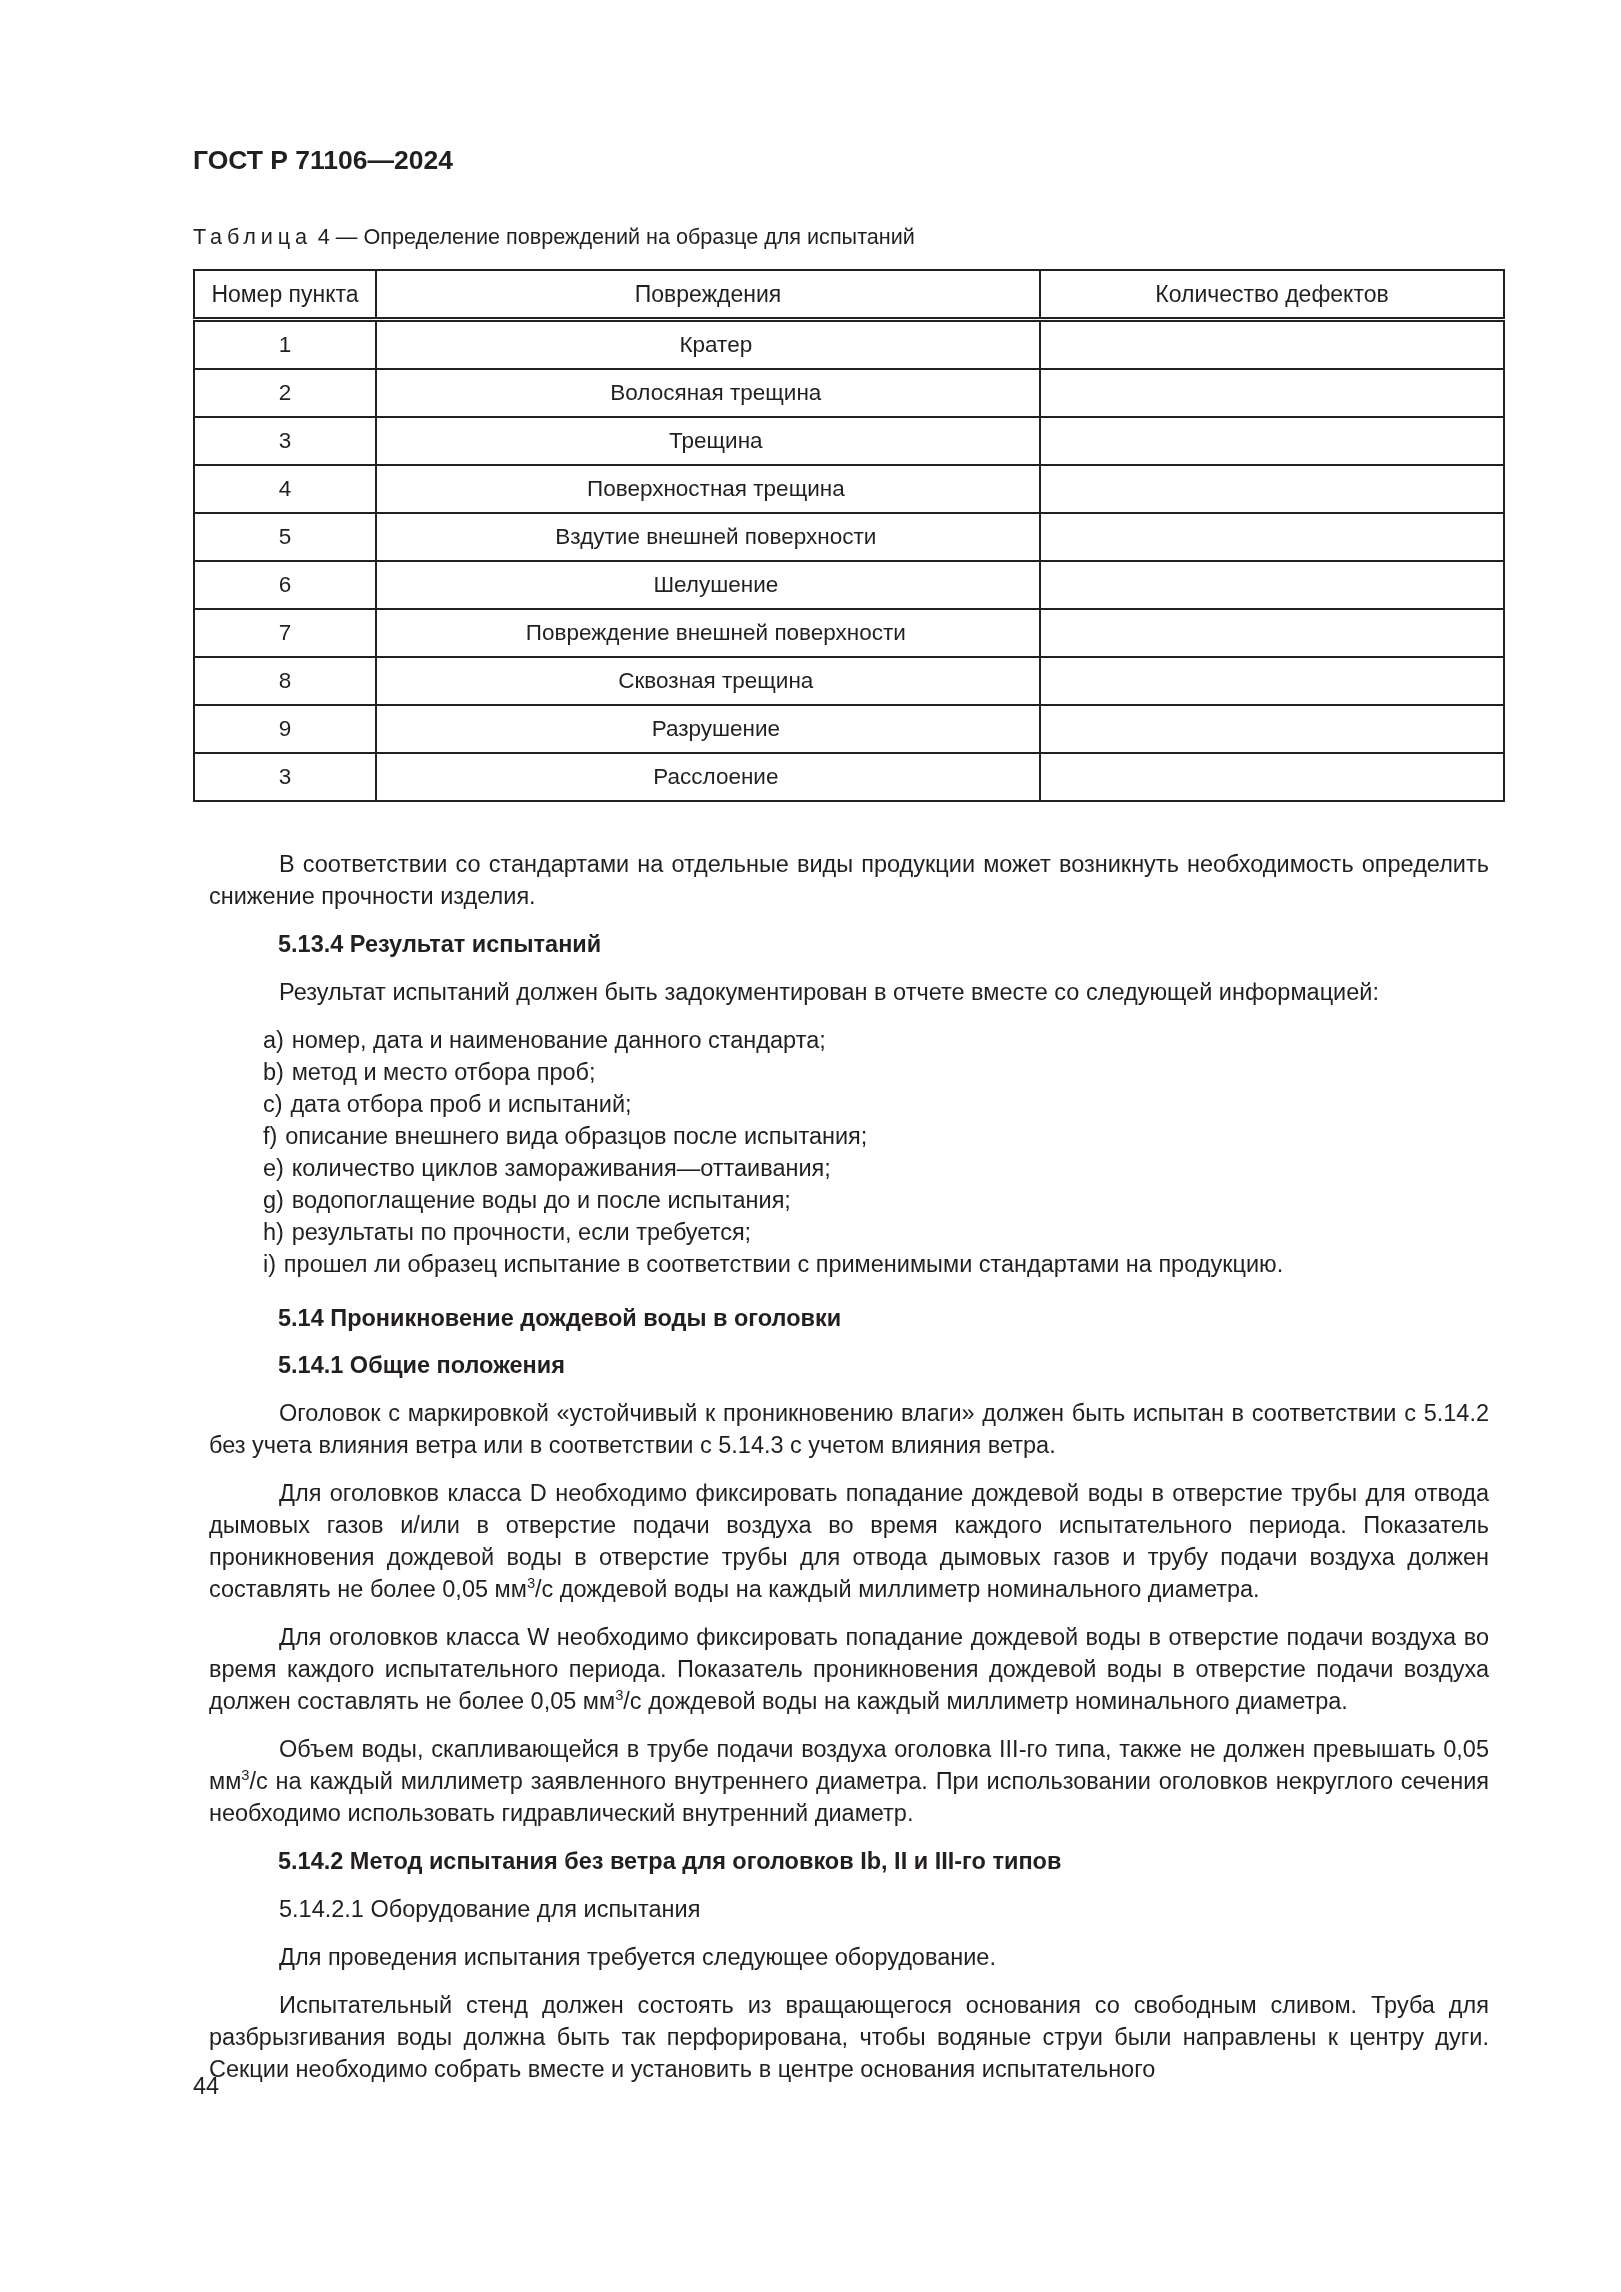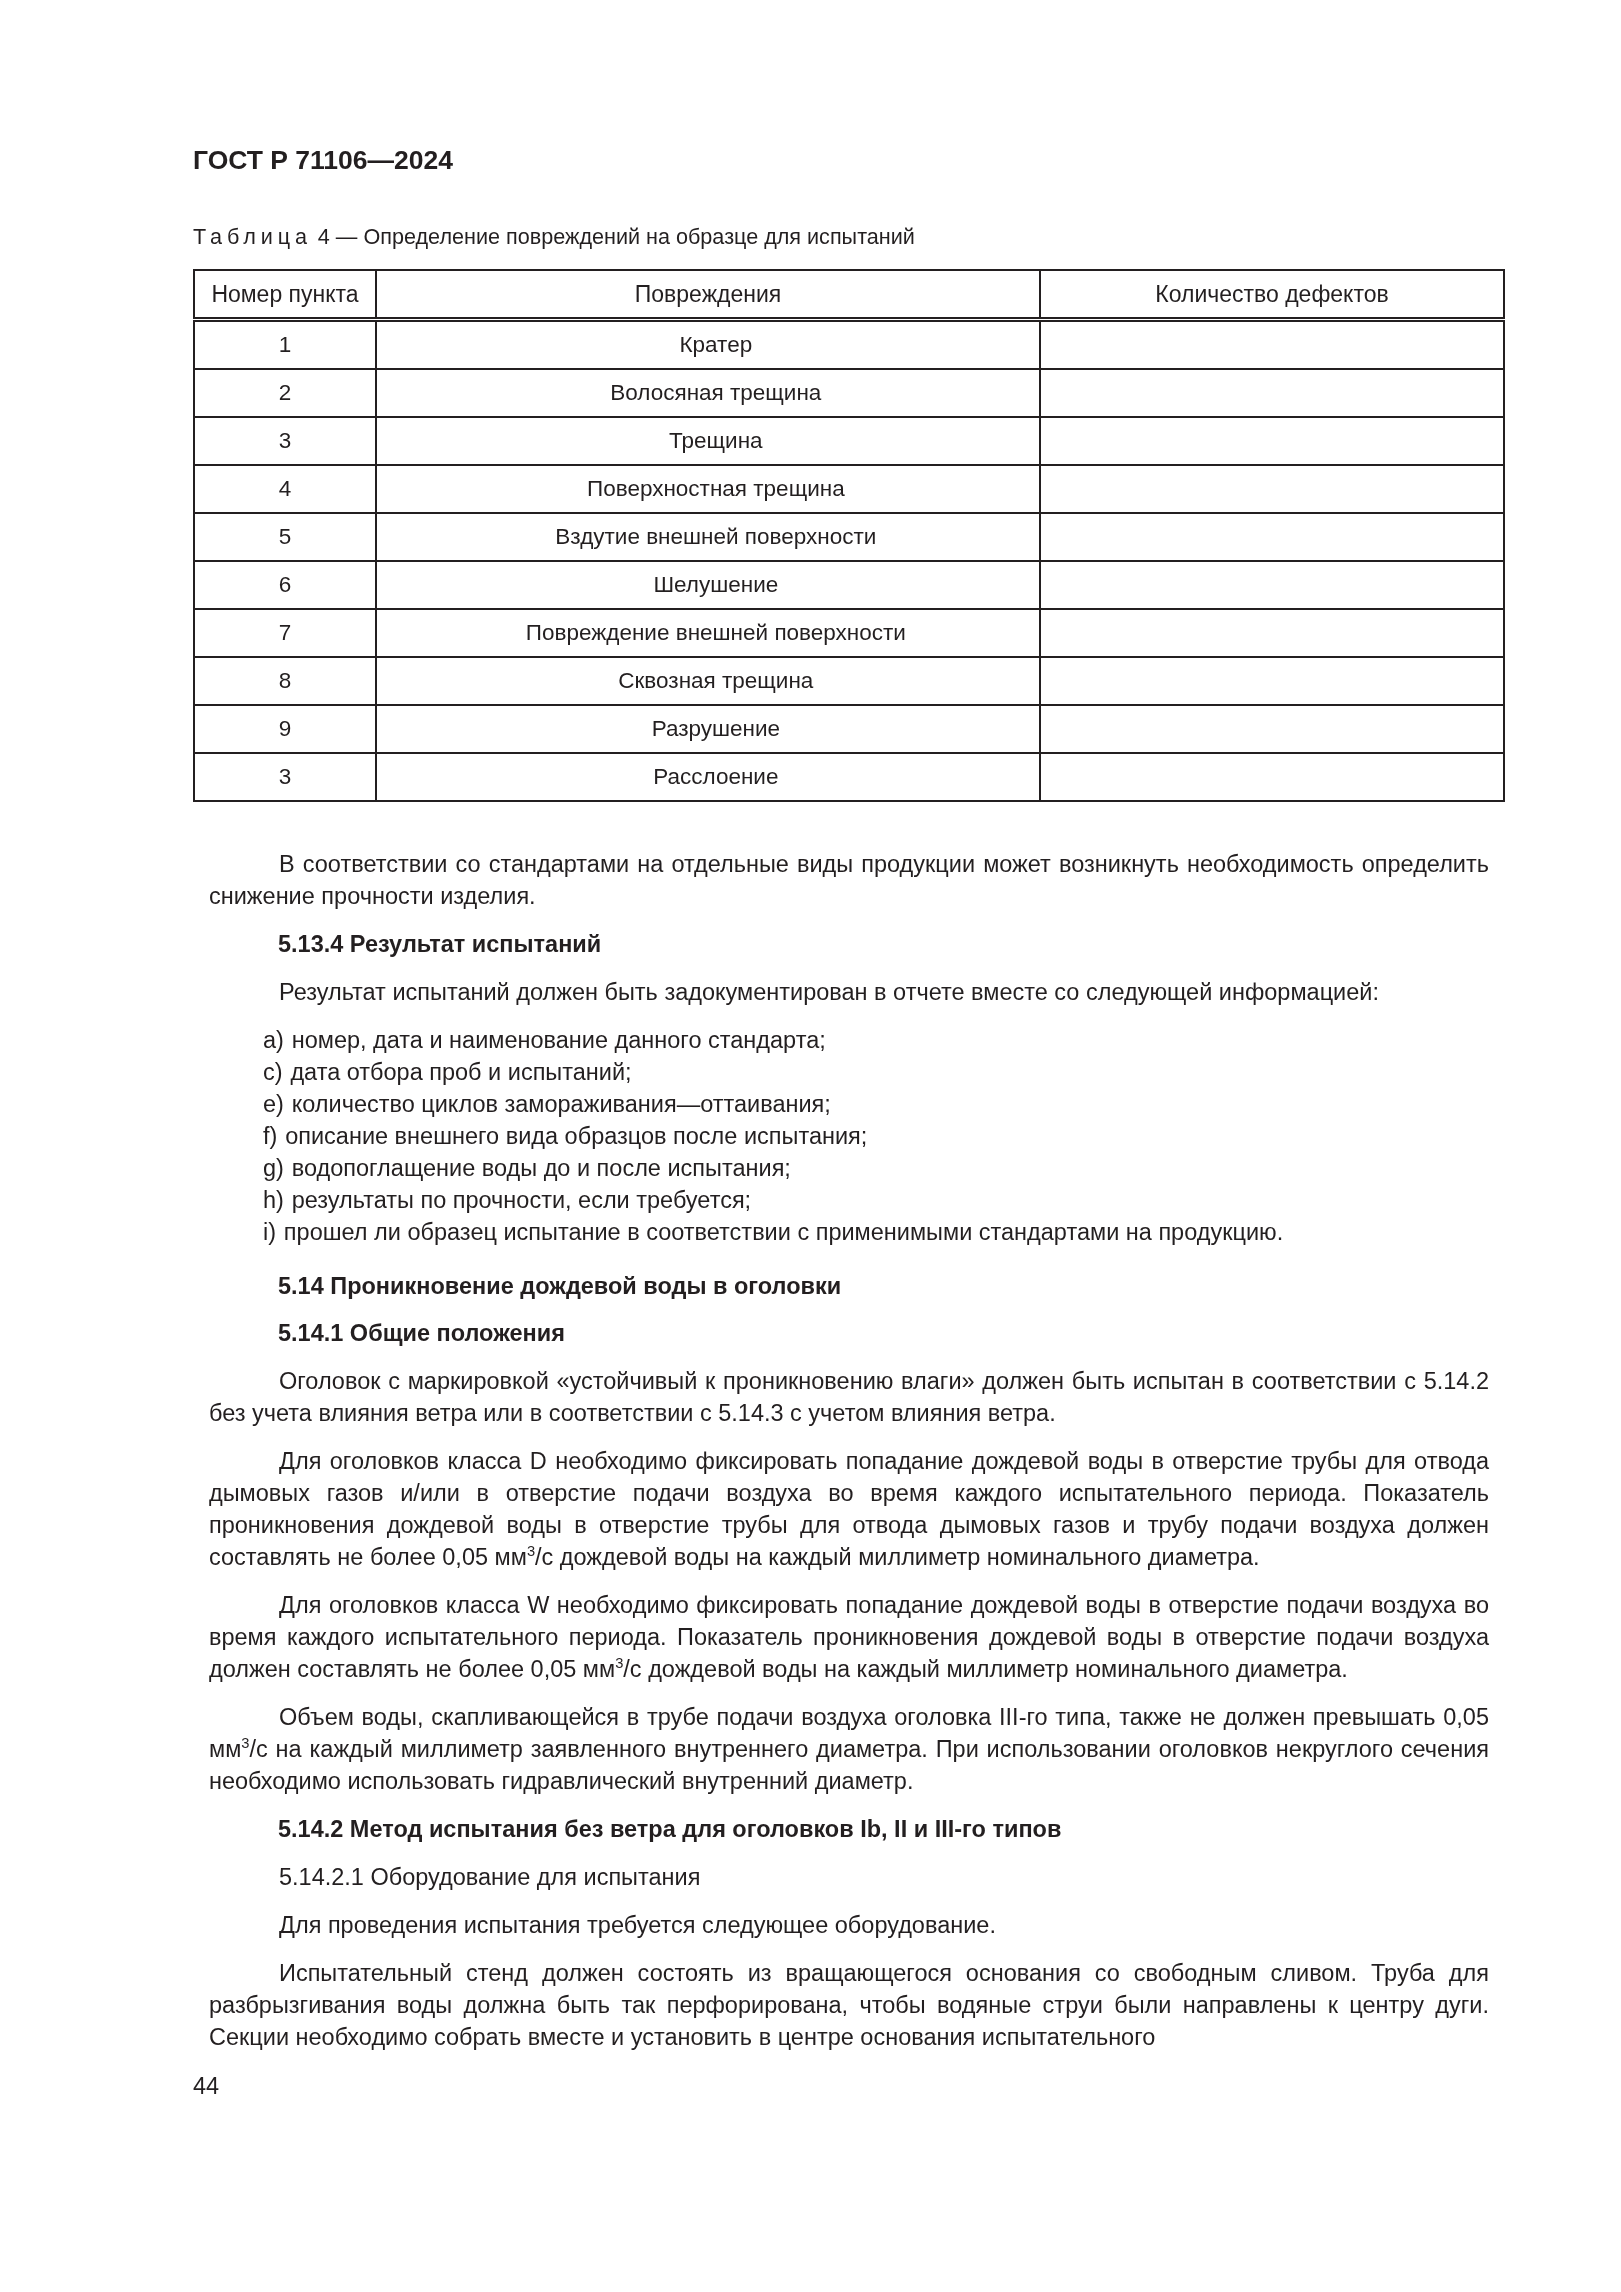--- a/index.html
+++ b/index.html
@@ -121,23 +121,24 @@
     </tr>
   </tbody>
 </table>
 
 <div class="body-text">
   <p>В соответствии со стандартами на отдельные виды продукции может возникнуть необходимость определить снижение прочности изделия.</p>
   <h3>5.13.4  Результат испытаний</h3>
   <p>Результат испытаний должен быть задокументирован в отчете вместе со следующей информацией:</p>
 
   <div class="list-item"><span class="marker">a)</span><span>номер, дата и наименование данного стандарта;</span></div>
+  <div class="list-item"><span class="marker">b)</span><span>метод и место отбора проб;</span></div>
   <div class="list-item"><span class="marker">c)</span><span>дата отбора проб и испытаний;</span></div>
+  <div class="list-item"><span class="marker">f)</span><span>описание внешнего вида образцов после испытания;</span></div>
   <div class="list-item"><span class="marker">e)</span><span>количество циклов замораживания—оттаивания;</span></div>
-  <div class="list-item"><span class="marker">f)</span><span>описание внешнего вида образцов после испытания;</span></div>
   <div class="list-item"><span class="marker">g)</span><span>водопоглащение воды до и после испытания;</span></div>
   <div class="list-item"><span class="marker">h)</span><span>результаты по прочности, если требуется;</span></div>
   <div class="list-item"><span class="marker">i)</span><span>прошел ли образец испытание в соответствии с применимыми стандартами на продукцию.</span></div>
 
   <h3 class="gap-top">5.14  Проникновение дождевой воды в оголовки</h3>
   <h3 class="gap-more">5.14.1  Общие положения</h3>
   <p>Оголовок с маркировкой «устойчивый к проникновению влаги» должен быть испытан в соответствии с 5.14.2 без учета влияния ветра или в соответствии с 5.14.3 с учетом влияния ветра.</p>
   <p><span>Для оголовков класса D необходимо фиксировать попадание дождевой воды в отверстие трубы для отвода дымовых газов и/или в отверстие подачи воздуха во время каждого испытательного периода. Показатель проникновения дождевой воды в отверстие трубы для отвода дымовых газов и трубу подачи воздуха должен составлять не более 0,05 мм</span><sup>3</sup><span>/с дождевой воды на каждый миллиметр номинального диаметра.</span></p>
   <p><span>Для оголовков класса W необходимо фиксировать попадание дождевой воды в отверстие подачи воздуха во время каждого испытательного периода. Показатель проникновения дождевой воды в отверстие подачи воздуха должен составлять не более 0,05 мм</span><sup>3</sup><span>/с дождевой воды на каждый миллиметр номинального диаметра.</span></p>
   <p><span>Объем воды, скапливающейся в трубе подачи воздуха оголовка III-го типа, также не должен превышать 0,05 мм</span><sup>3</sup><span>/с на каждый миллиметр заявленного внутреннего диаметра. При использовании оголовков некруглого сечения необходимо использовать гидравлический внутренний диаметр.</span></p>

